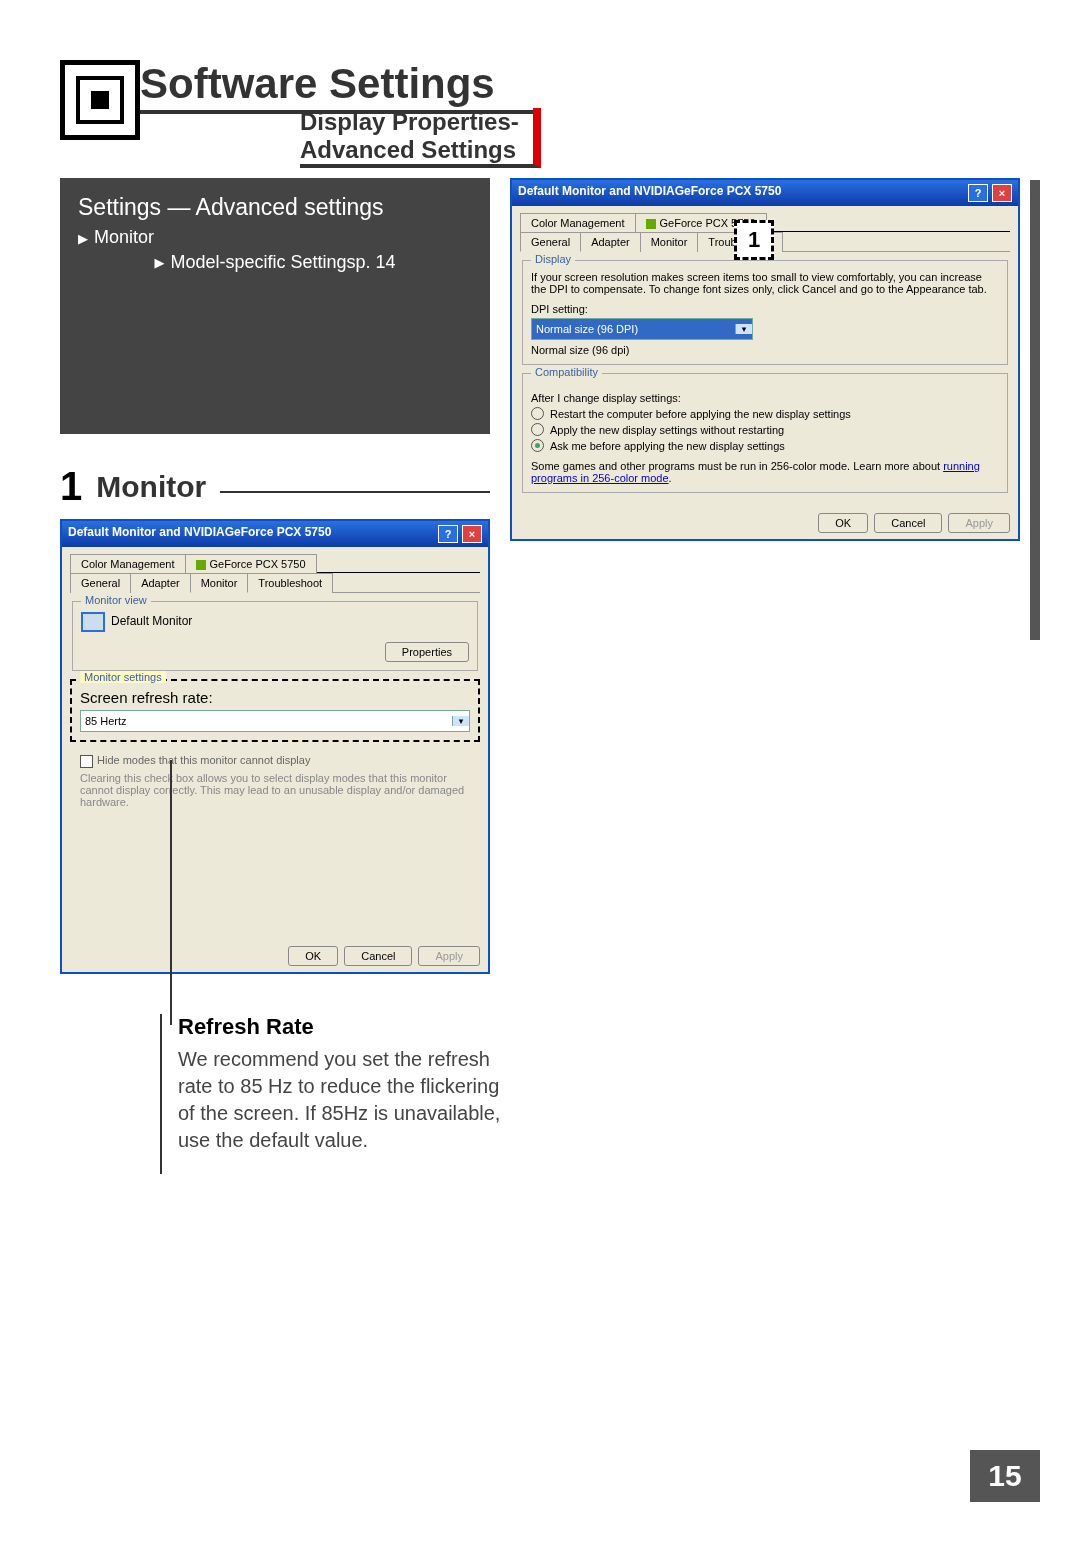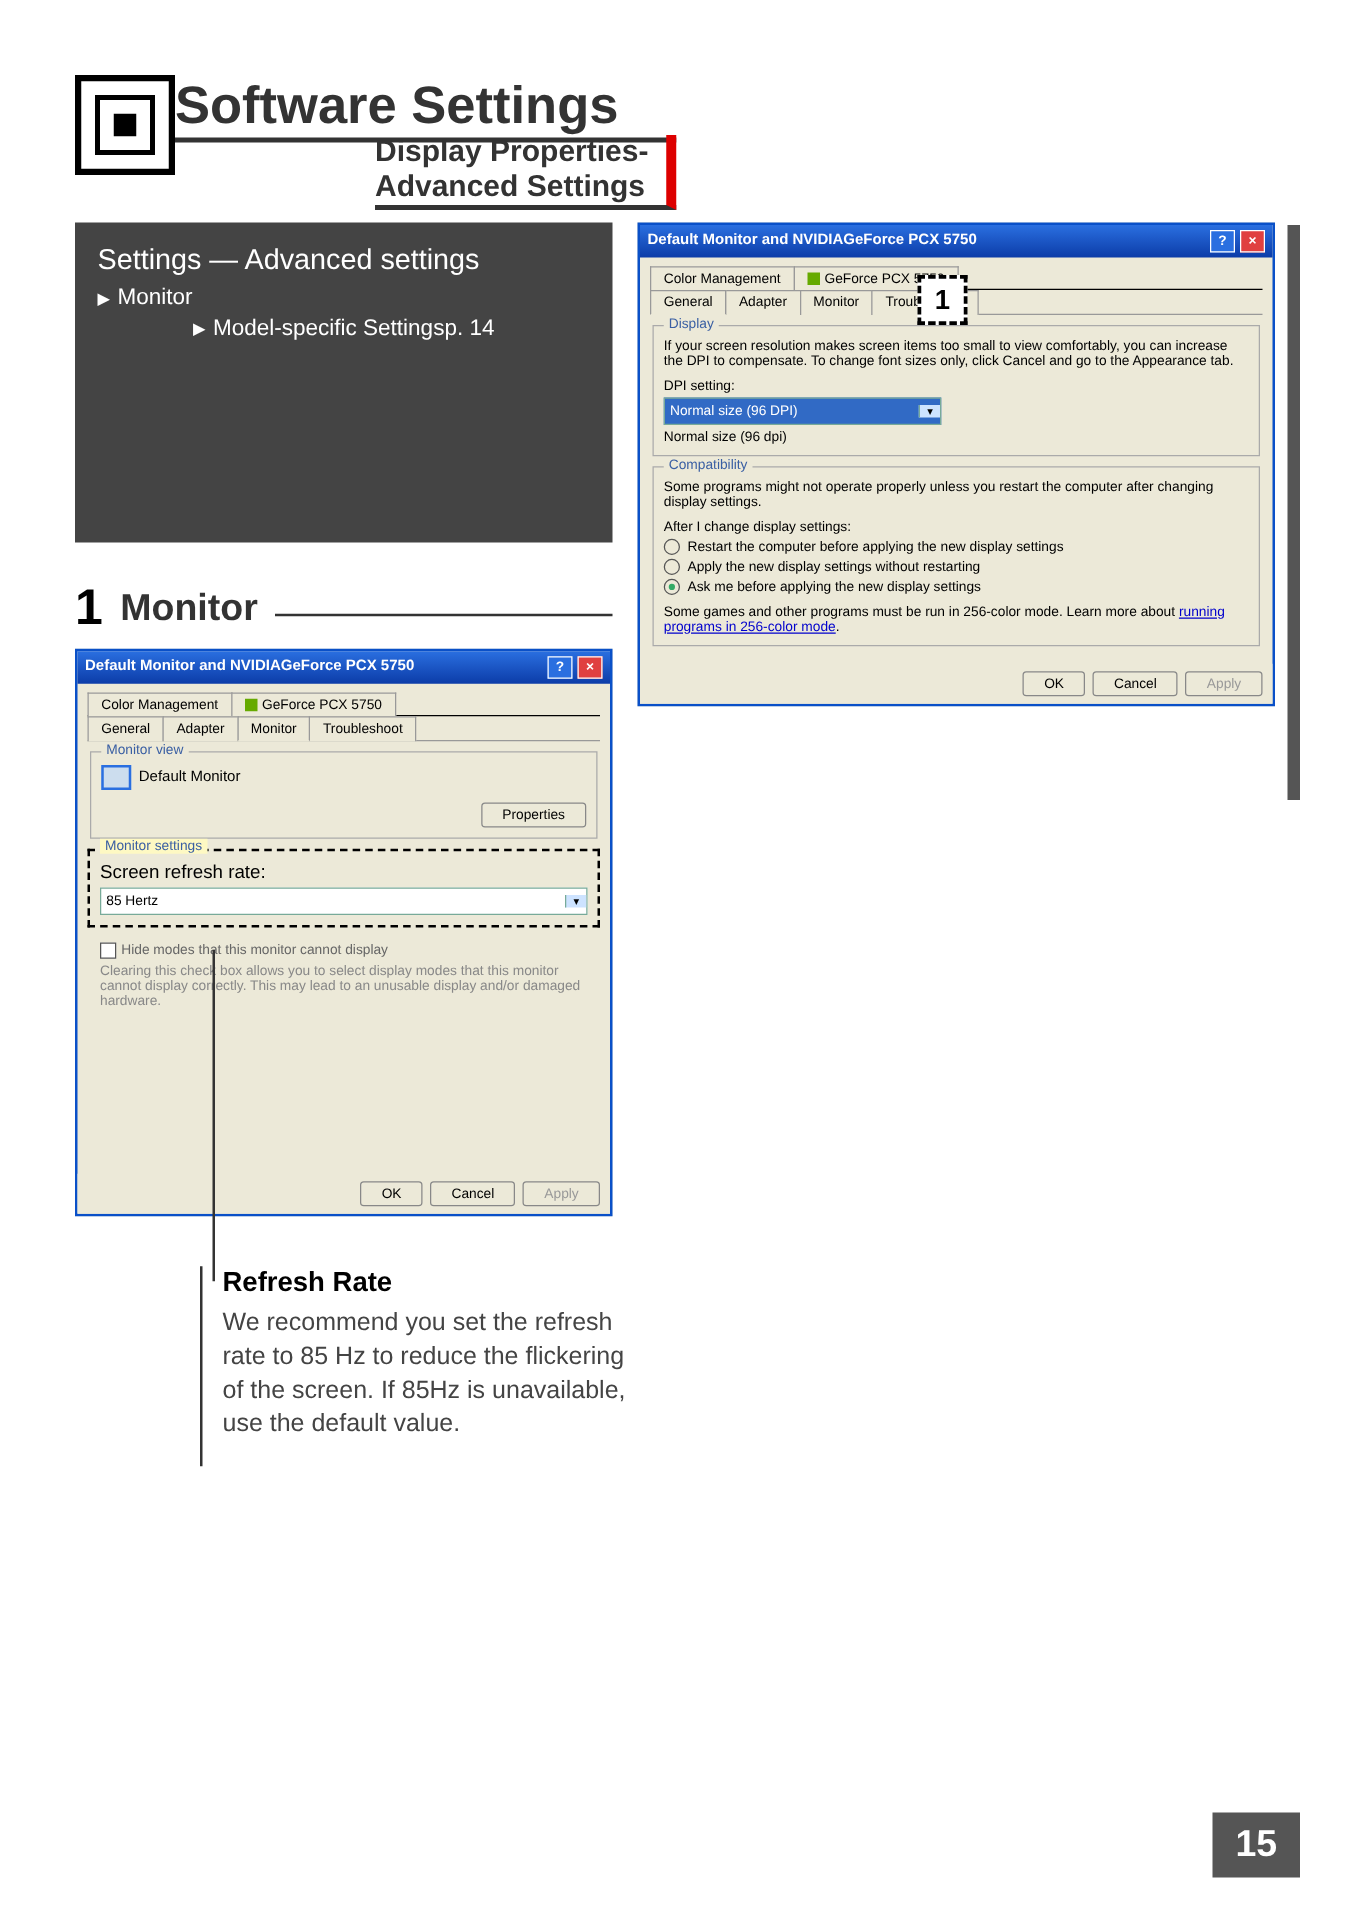--- a/index.html
+++ b/index.html
@@ -183,21 +183,20 @@
             <div style="font-size:11px;margin-bottom:3px">DPI setting:</div>
             <div class="combo sel" style="width:220px">
               <div class="txt">Normal size (96 DPI)</div>
               <div class="dd" style="background:#cde3ff;color:#000">▾</div>
             </div>
             <div style="font-size:11px;margin-top:4px">Normal size (96 dpi)</div>
           </div>
 
           <div class="groupbox">
             <span class="group-title">Compatibility</span>
-            <div style="font-size:11px">Some programs might not operate properly unless you restart the computer after changing display settings.</div>
             <div style="font-size:11px;margin-top:8px">After I change display settings:</div>
             <label class="radio">
                 <span class="r"></span>
                 <span>Restart the computer before applying the new display settings</span>
               </label>
             <label class="radio">
                 <span class="r"></span>
                 <span>Apply the new display settings without restarting</span>
               </label>
             <label class="radio checked">

